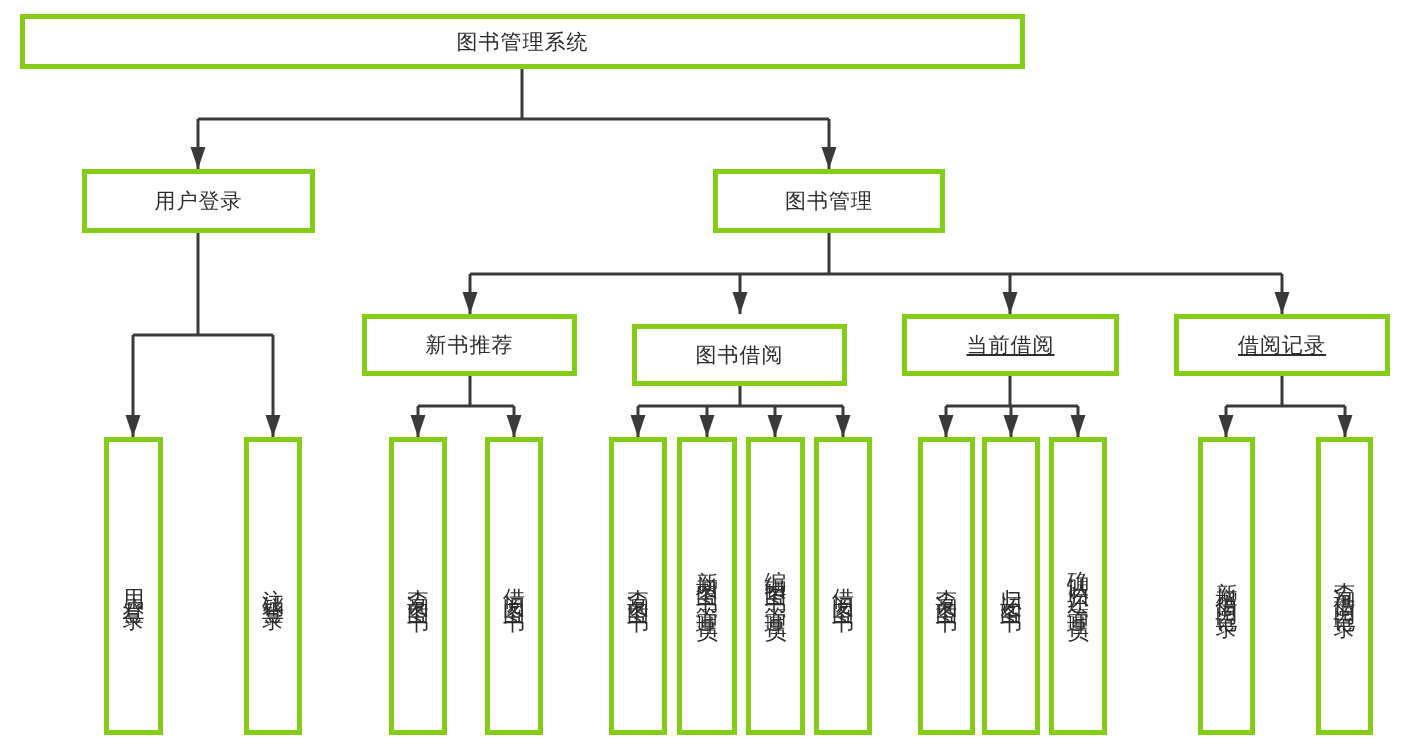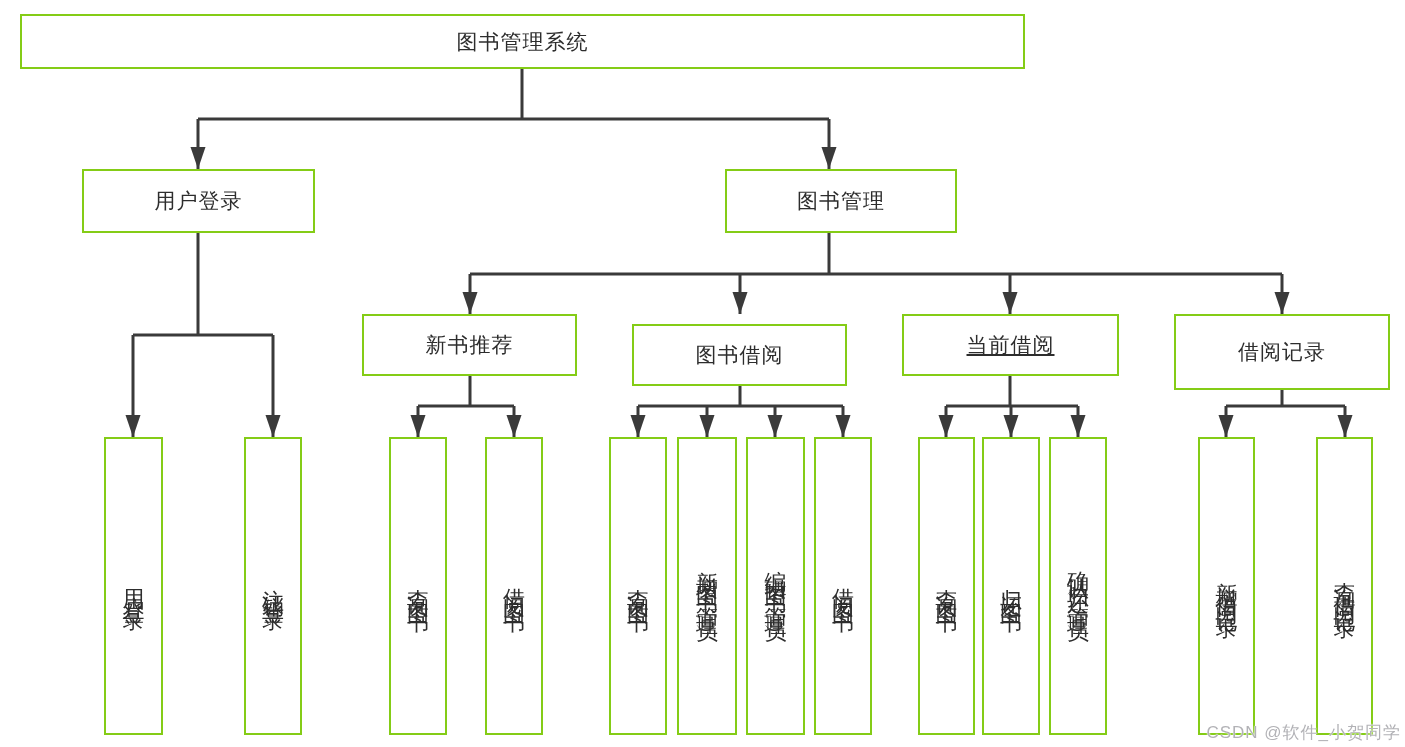--- a/index.html
+++ b/index.html
@@ -3,21 +3,21 @@
 <meta charset="utf-8">
 <style>
   html,body{margin:0;padding:0;background:#ffffff;}
   .stage{
     position:relative;width:1405px;height:747px;background:#ffffff;overflow:hidden;
     font-family:"Liberation Sans","DejaVu Sans",sans-serif;
   }
   .lines{position:absolute;left:0;top:0;width:1405px;height:747px;}
   .node{
     position:absolute;box-sizing:border-box;
-    border:2px solid #84cc16;background:#ffffff;color:#2d2d2d;
+    border:5px solid #84cc16;background:#ffffff;color:#2d2d2d;
     display:flex;align-items:center;justify-content:center;
     text-align:center;
   }
   .hnode{font-size:21px;letter-spacing:1px;}
   .root{font-size:21px;}
   .leaf{
     writing-mode:vertical-rl;text-orientation:mixed;
     font-size:22px;line-height:1;letter-spacing:0.33em;
     padding:6px 0;
   }
@@ -69,39 +69,38 @@
       <polygon points="1011,437 1003.5,415 1018.5,415"></polygon>
       <polygon points="1078,437 1070.5,415 1085.5,415"></polygon>
       <polygon points="1226,437 1218.5,415 1233.5,415"></polygon>
       <polygon points="1345,437 1337.5,415 1352.5,415"></polygon>
     </g>
   </svg>
 
   <div class="node hnode root" style="left:20px;top:14px;width:1005px;height:55px;">图书管理系统</div>
 
   <div class="node hnode" style="left:82px;top:169px;width:233px;height:64px;">用户登录</div>
-  <div class="node hnode" style="left:713px;top:169px;width:232px;height:64px;margin-left:12px;">图书管理</div>
+  <div class="node hnode" style="left:713px;top:169px;width:232px;height:64px;">图书管理</div>
 
   <div class="node hnode" style="left:362px;top:314px;width:215px;height:62px;font-family:Liberation Mono, monospace;">新书推荐</div>
   <div class="node hnode" style="left:632px;top:314px;width:215px;height:62px;margin-top:10px;">图书借阅</div>
   <div class="node hnode" style="left:902px;top:314px;width:217px;height:62px;text-decoration:underline;">当前借阅</div>
-  <div class="node hnode" style="left:1174px;top:314px;width:216px;height:76px;">借阅记录</div>
+  <div class="node hnode" style="left:1174px;top:314px;width:216px;height:62px;text-decoration:underline;">借阅记录</div>
 
   <div class="node leaf" style="left:104px;top:437px;width:59px;height:298px;">用户登录</div>
   <div class="node leaf" style="left:244px;top:437px;width:58px;height:298px;">注销登录</div>
 
   <div class="node leaf" style="left:389px;top:437px;width:58px;height:298px;">查询图书</div>
   <div class="node leaf" style="left:485px;top:437px;width:58px;height:298px;">借阅图书</div>
 
   <div class="node leaf" style="left:609px;top:437px;width:58px;height:298px;">查询图书</div>
   <div class="node leaf" style="left:677px;top:437px;width:60px;height:298px;">新增图书（管理员）</div>
   <div class="node leaf" style="left:746px;top:437px;width:59px;height:298px;">编辑图书（管理员）</div>
   <div class="node leaf" style="left:814px;top:437px;width:58px;height:298px;">借阅图书</div>
 
   <div class="node leaf" style="left:918px;top:437px;width:57px;height:298px;">查询图书</div>
   <div class="node leaf" style="left:982px;top:437px;width:58px;height:298px;">归还图书</div>
   <div class="node leaf" style="left:1049px;top:437px;width:58px;height:298px;">确认归还（管理员）</div>
 
   <div class="node leaf" style="left:1198px;top:437px;width:57px;height:298px;">新增借阅记录</div>
   <div class="node leaf" style="left:1316px;top:437px;width:57px;height:298px;">查询借阅记录</div>
 
-  <div class="watermark">CSDN @软件_小贺同学</div>
 </div>
 
 </body></html>

